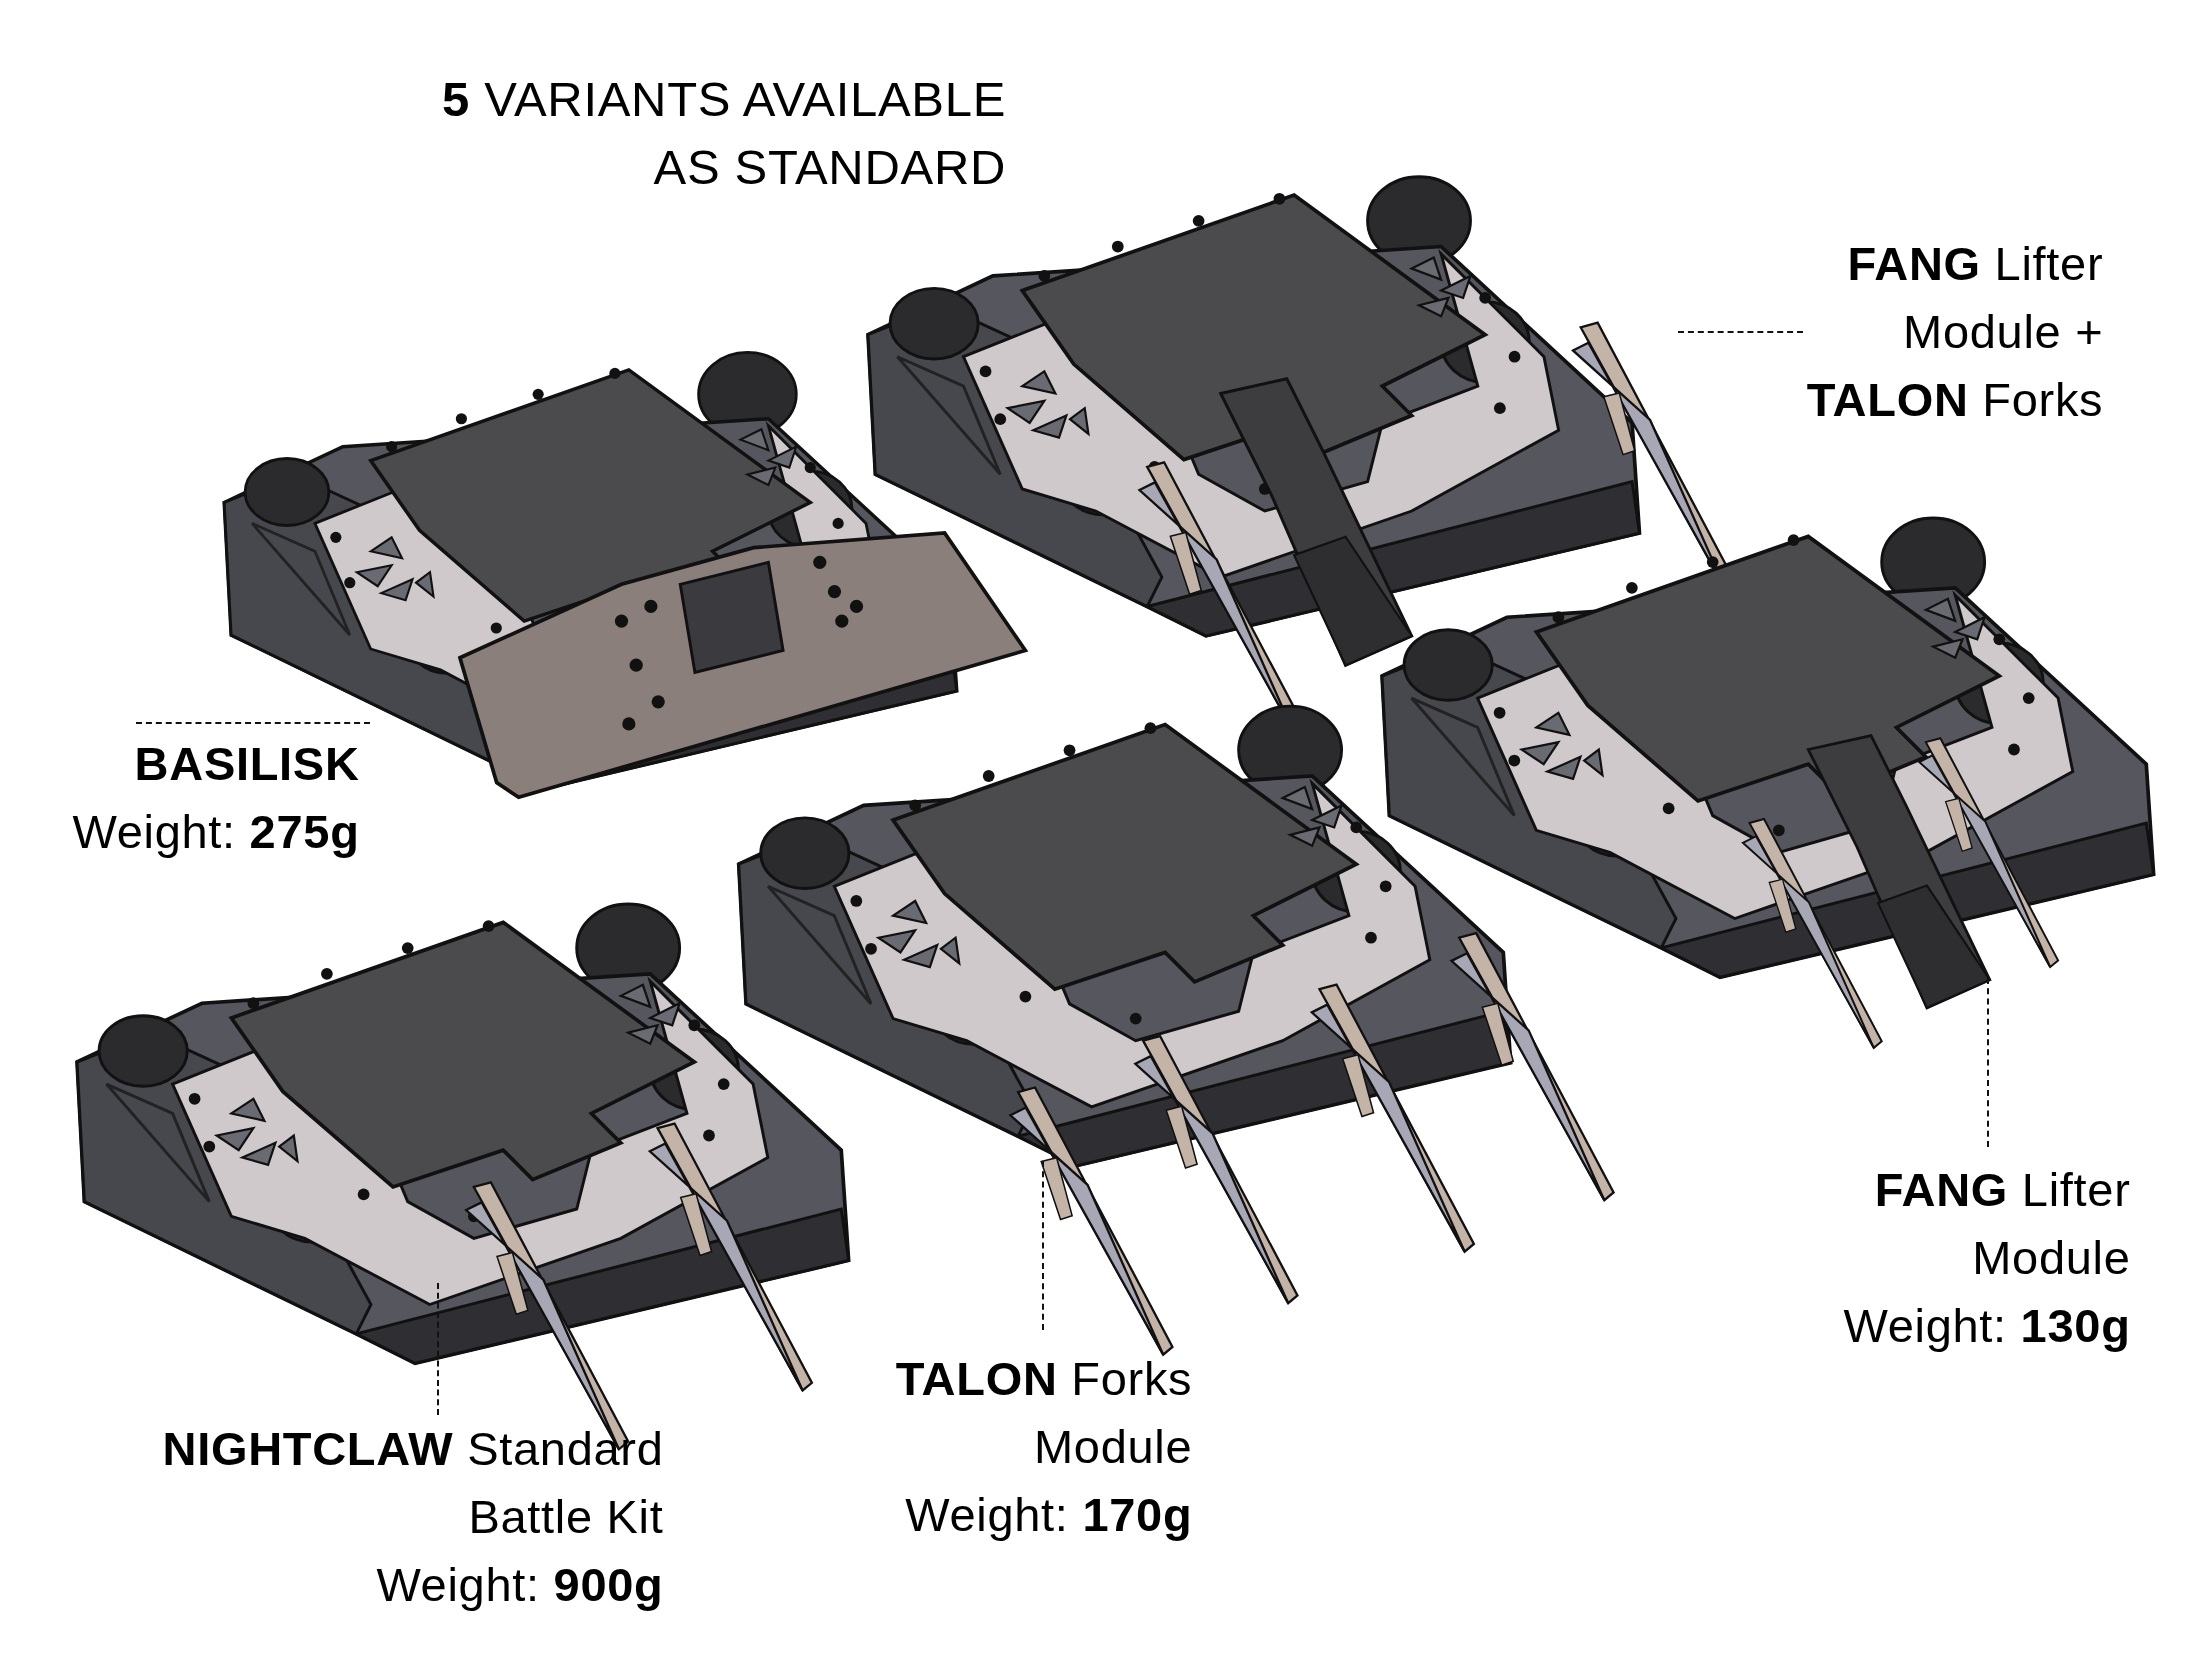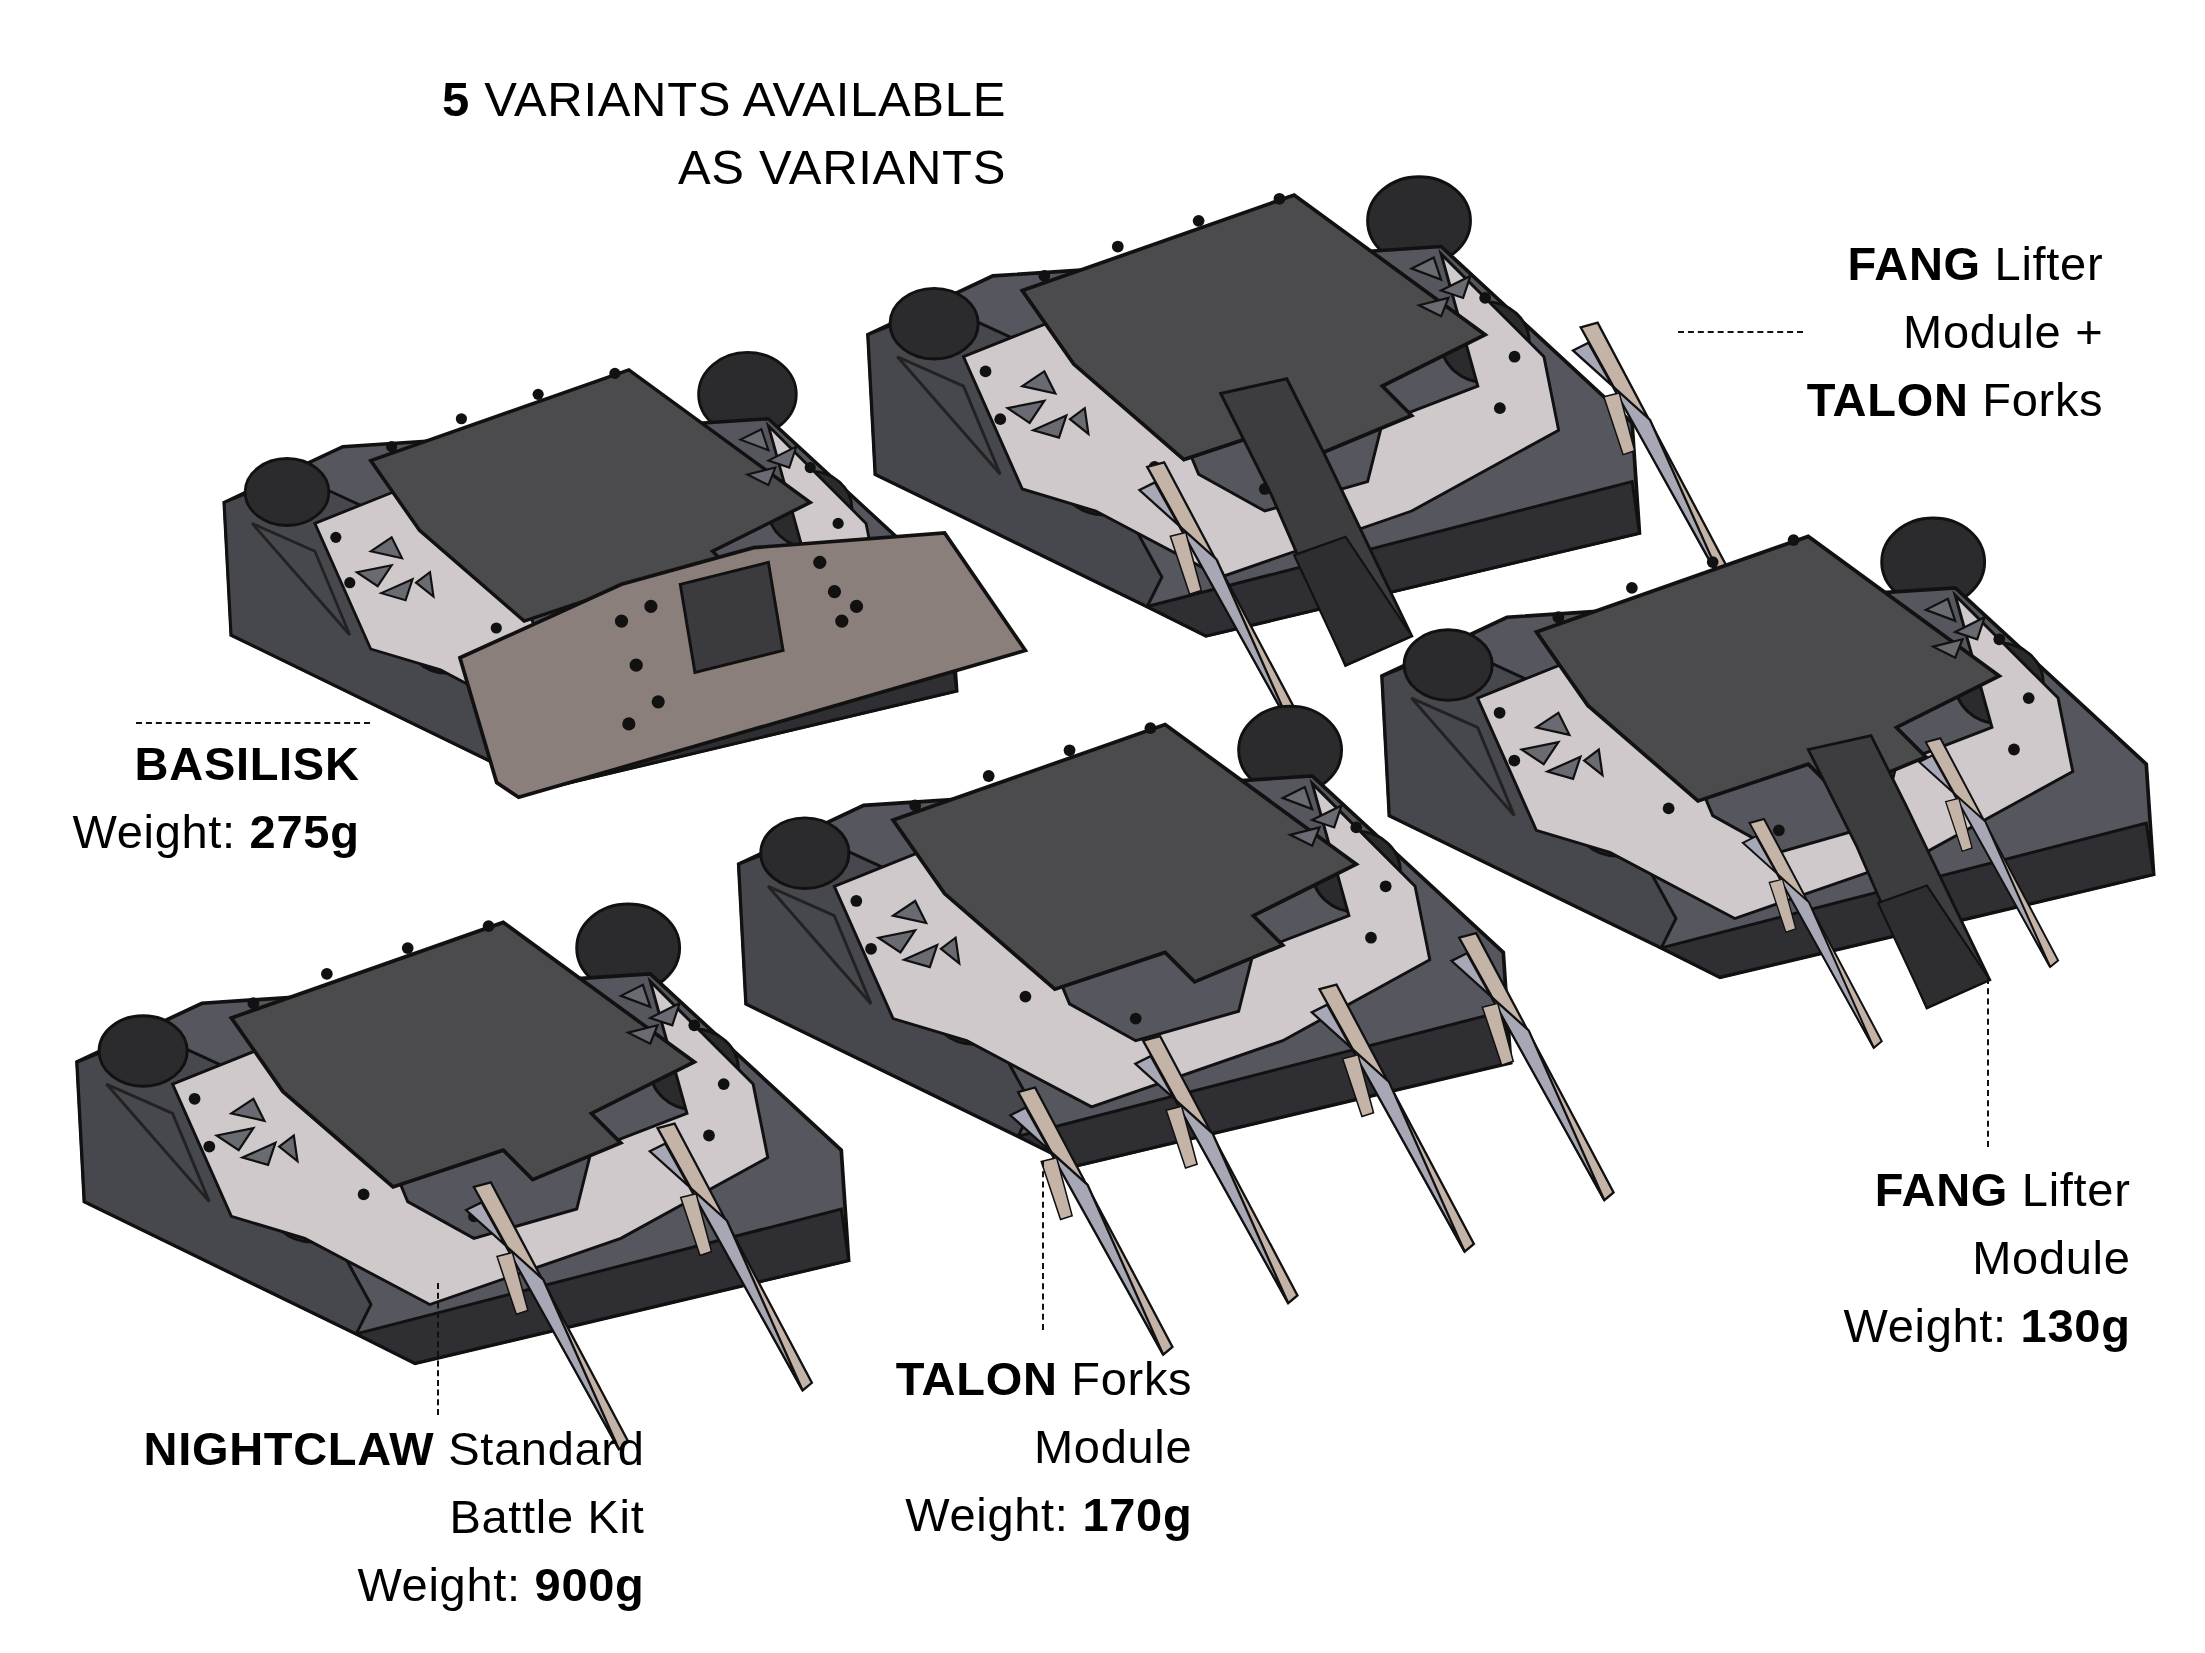--- a/index.html
+++ b/index.html
@@ -70,21 +70,21 @@
 
     <g id="lifter">
       <path d="M0,0 L90,-20 L140,80 L260,330 L170,370 L70,140 Z" fill="#3d3c3f" stroke="#111" stroke-width="4"></path>
       <path d="M100,220 L170,195 L260,330 L170,370 Z" fill="#2e2d30" stroke="#111" stroke-width="3"></path>
     </g>
   </defs>
 </svg>
 
 <div class="label title" style="left:724px; top:65px;">
   <div><b>5</b> <span>VARIANTS AVAILABLE</span></div>
-  <div>AS VARIANTS</div>
+  <div>AS STANDARD</div>
 </div>
 
 <svg class="robot" style="left:853px; top:151px;" width="919" height="529" viewBox="0 0 1250 720">
   <use href="#chassis" transform="translate(0,20)"></use>
   <use href="#lifter" transform="translate(500,330)"></use>
   <use href="#fork" transform="translate(400,430) scale(1.05)"></use>
   <use href="#fork" transform="translate(990,240) scale(1.05)"></use>
 </svg>
 
 <svg class="robot" style="left:210px; top:342px;" width="823" height="470" viewBox="0 0 1120 640">
@@ -136,21 +136,21 @@
   <div><b>FANG</b> <span>Lifter</span></div>
   <div>Module +</div>
   <div><b>TALON</b> <span>Forks</span></div>
 </div>
 
 <div class="label" style="left:216px; top:730px;">
   <div><b>BASILISK</b></div>
   <div><span>Weight:</span> <b>275g</b></div>
 </div>
 
-<div class="label" style="left:394px; top:1415px;">
+<div class="label" style="left:413px; top:1415px;">
   <div><b>NIGHTCLAW</b> <span>Standard</span></div>
   <div>Battle Kit</div>
   <div><span>Weight:</span> <b>900g</b></div>
 </div>
 
 <div class="label" style="left:1044px; top:1345px;">
   <div><b>TALON</b> <span>Forks</span></div>
   <div>Module</div>
   <div><span>Weight:</span> <b>170g</b></div>
 </div>

